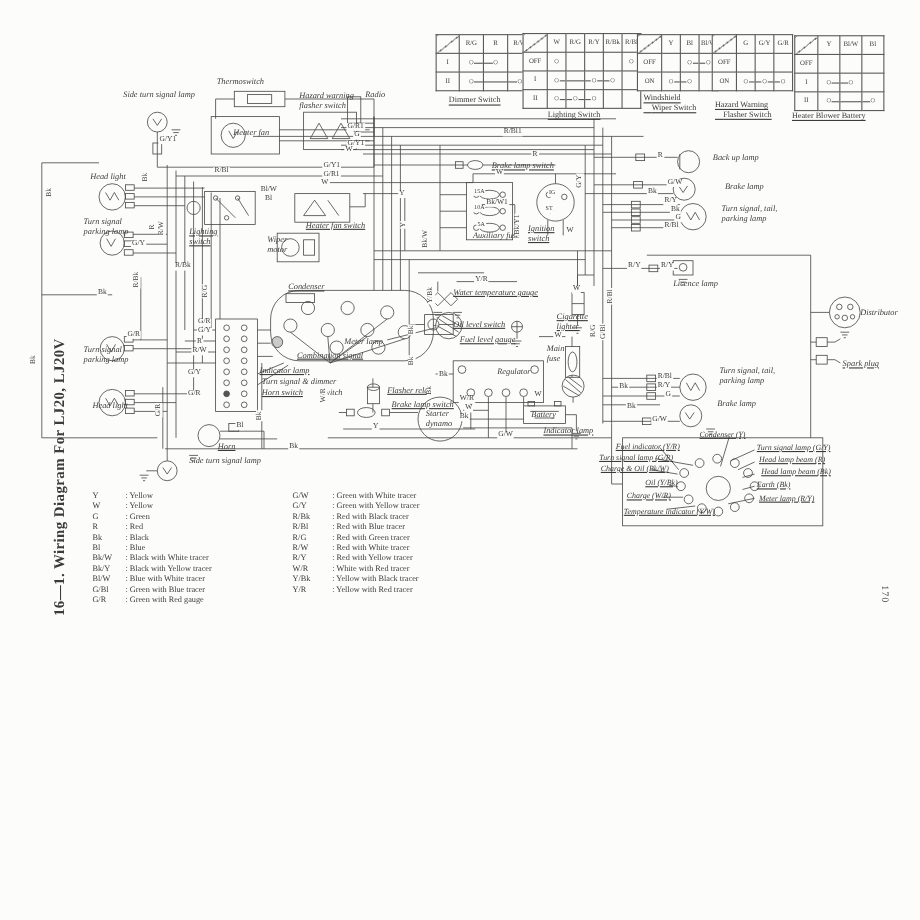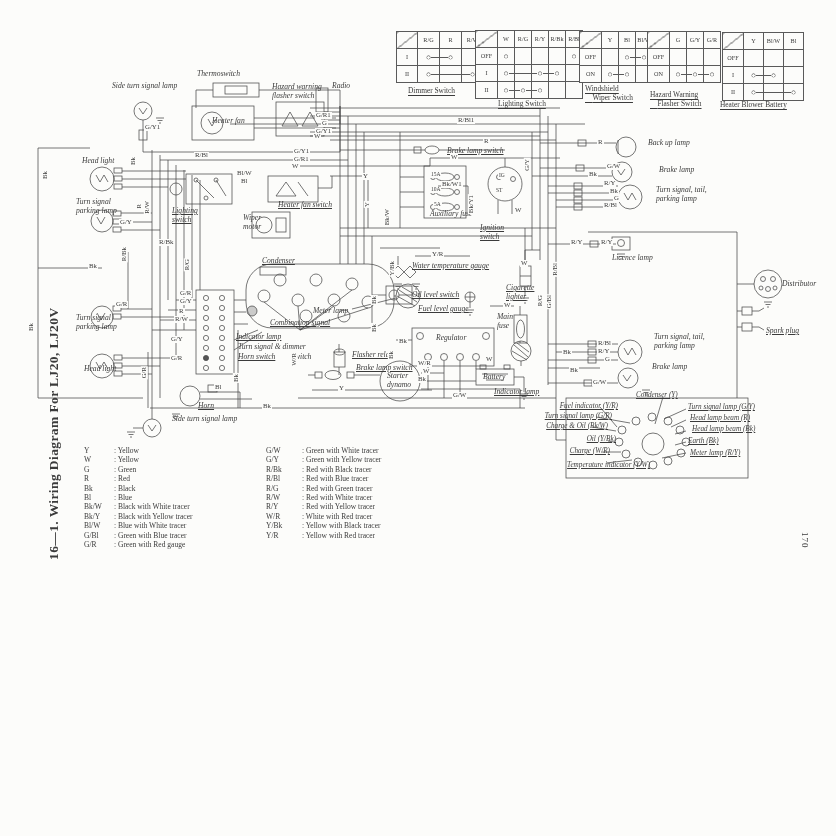--- a/index.html
+++ b/index.html
@@ -470,21 +470,21 @@
       <div class="lbl" style="left: 82px; top: 157px;">Head light</div>
       <div class="lbl" style="left: 76px; top: 198px;">Turn signal
 parking lamp</div>
       <div class="lbl u" style="left: 172px; top: 207px;">Lighting
 switch</div>
       <div class="lbl u" style="left: 278px; top: 201px;">Heater fan switch</div>
       <div class="lbl" style="left: 243px; top: 214px;">Wiper
 motor</div>
       <div class="lbl u" style="left: 447px; top: 147px;">Brake lamp switch</div>
       <div class="lbl" style="left: 430px; top: 210px;">Auxiliary fuse</div>
-      <div class="lbl u" style="left: 480px; top: 204px; margin-top: 20px;">Ignition
+      <div class="lbl u" style="left: 480px; top: 204px;">Ignition
 switch</div>
       <div class="lbl" style="left: 648px; top: 139px;">Back up lamp</div>
       <div class="lbl" style="left: 659px; top: 166px;">Brake lamp</div>
       <div class="lbl" style="left: 656px; top: 186px;">Turn signal, tail,
 parking lamp</div>
       <div class="lbl" style="left: 612px; top: 254px;">Licence lamp</div>
       <div class="lbl" style="left: 782px; top: 280px;">Distributor</div>
       <div class="lbl u" style="left: 766px; top: 327px;">Spark plug</div>
       <div class="lbl u" style="left: 262px; top: 257px;">Condenser</div>
       <div class="lbl" style="left: 313px; top: 307px;">Meter lamp</div>
@@ -495,21 +495,21 @@
       <div class="lbl" style="left: 292px; top: 353px;">switch</div>
       <div class="lbl u" style="left: 352px; top: 351px;">Flasher relay</div>
       <div class="lbl u" style="left: 356px; top: 364px;">Brake lamp switch</div>
       <div class="lbl u" style="left: 412px; top: 262px;">Water temperature gauge</div>
       <div class="lbl u" style="left: 412px; top: 291px;">Oil level switch</div>
       <div class="lbl u" style="left: 418px; top: 305px;">Fuel level gauge</div>
       <div class="lbl u" style="left: 506px; top: 284px;">Cigarette
 lighter</div>
       <div class="lbl" style="left: 497px; top: 313px;">Main
 fuse</div>
-      <div class="lbl" style="left: 436px; top: 334px; text-align: right;">Regulator</div>
+      <div class="lbl" style="left: 452px; top: 334px; text-align: right;">Regulator</div>
       <div class="lbl" style="left: 387px; top: 372px;">Starter
 dynamo</div>
       <div class="lbl" style="left: 483px; top: 373px;">Battery</div>
       <div class="lbl u" style="left: 494px; top: 388px;">Indicator lamp</div>
       <div class="lbl u" style="left: 198px; top: 402px;">Horn</div>
       <div class="lbl" style="left: 172px; top: 415px;">Side turn signal lamp</div>
       <div class="lbl" style="left: 76px; top: 314px;">Turn signal
 parking lamp</div>
       <div class="lbl" style="left: 84px; top: 365px;">Head light</div>
       <div class="lbl" style="left: 654px; top: 333px;">Turn signal, tail,

